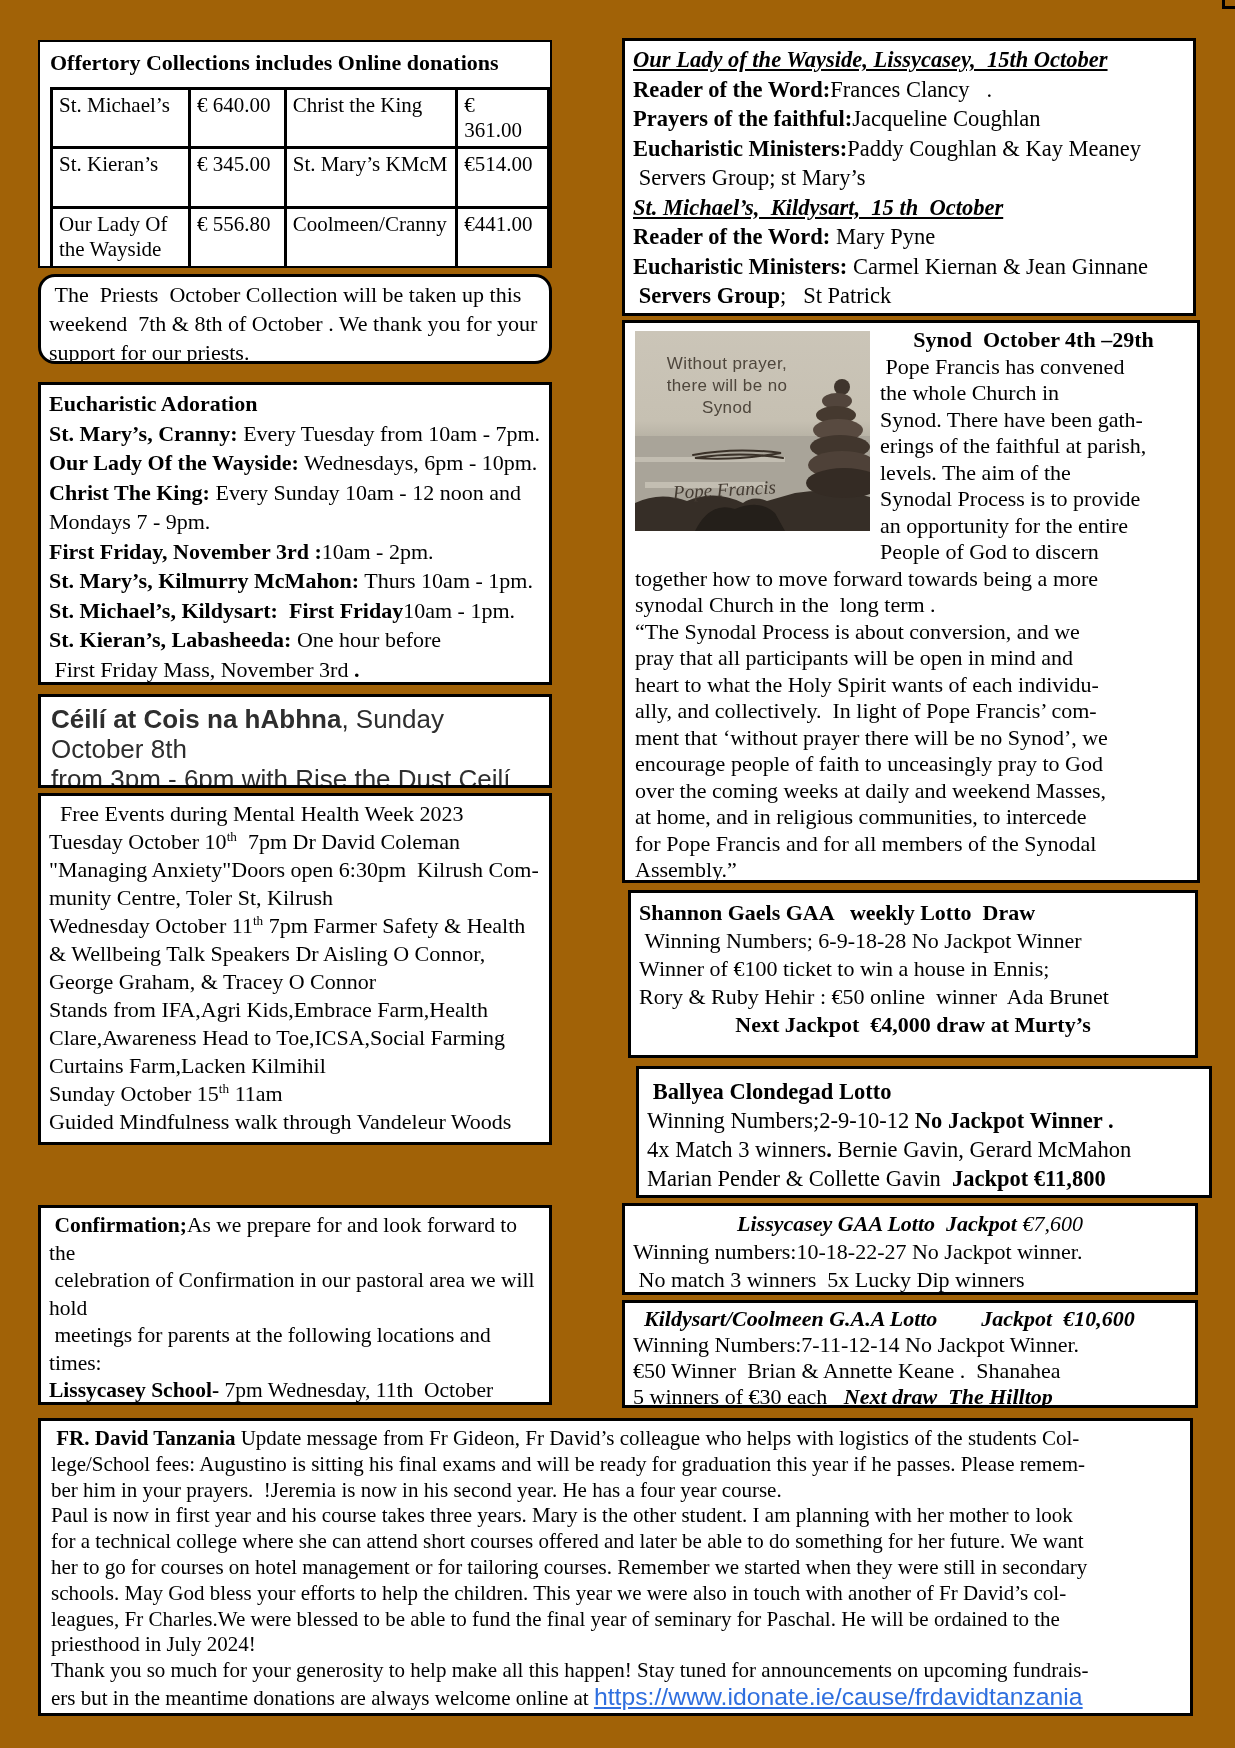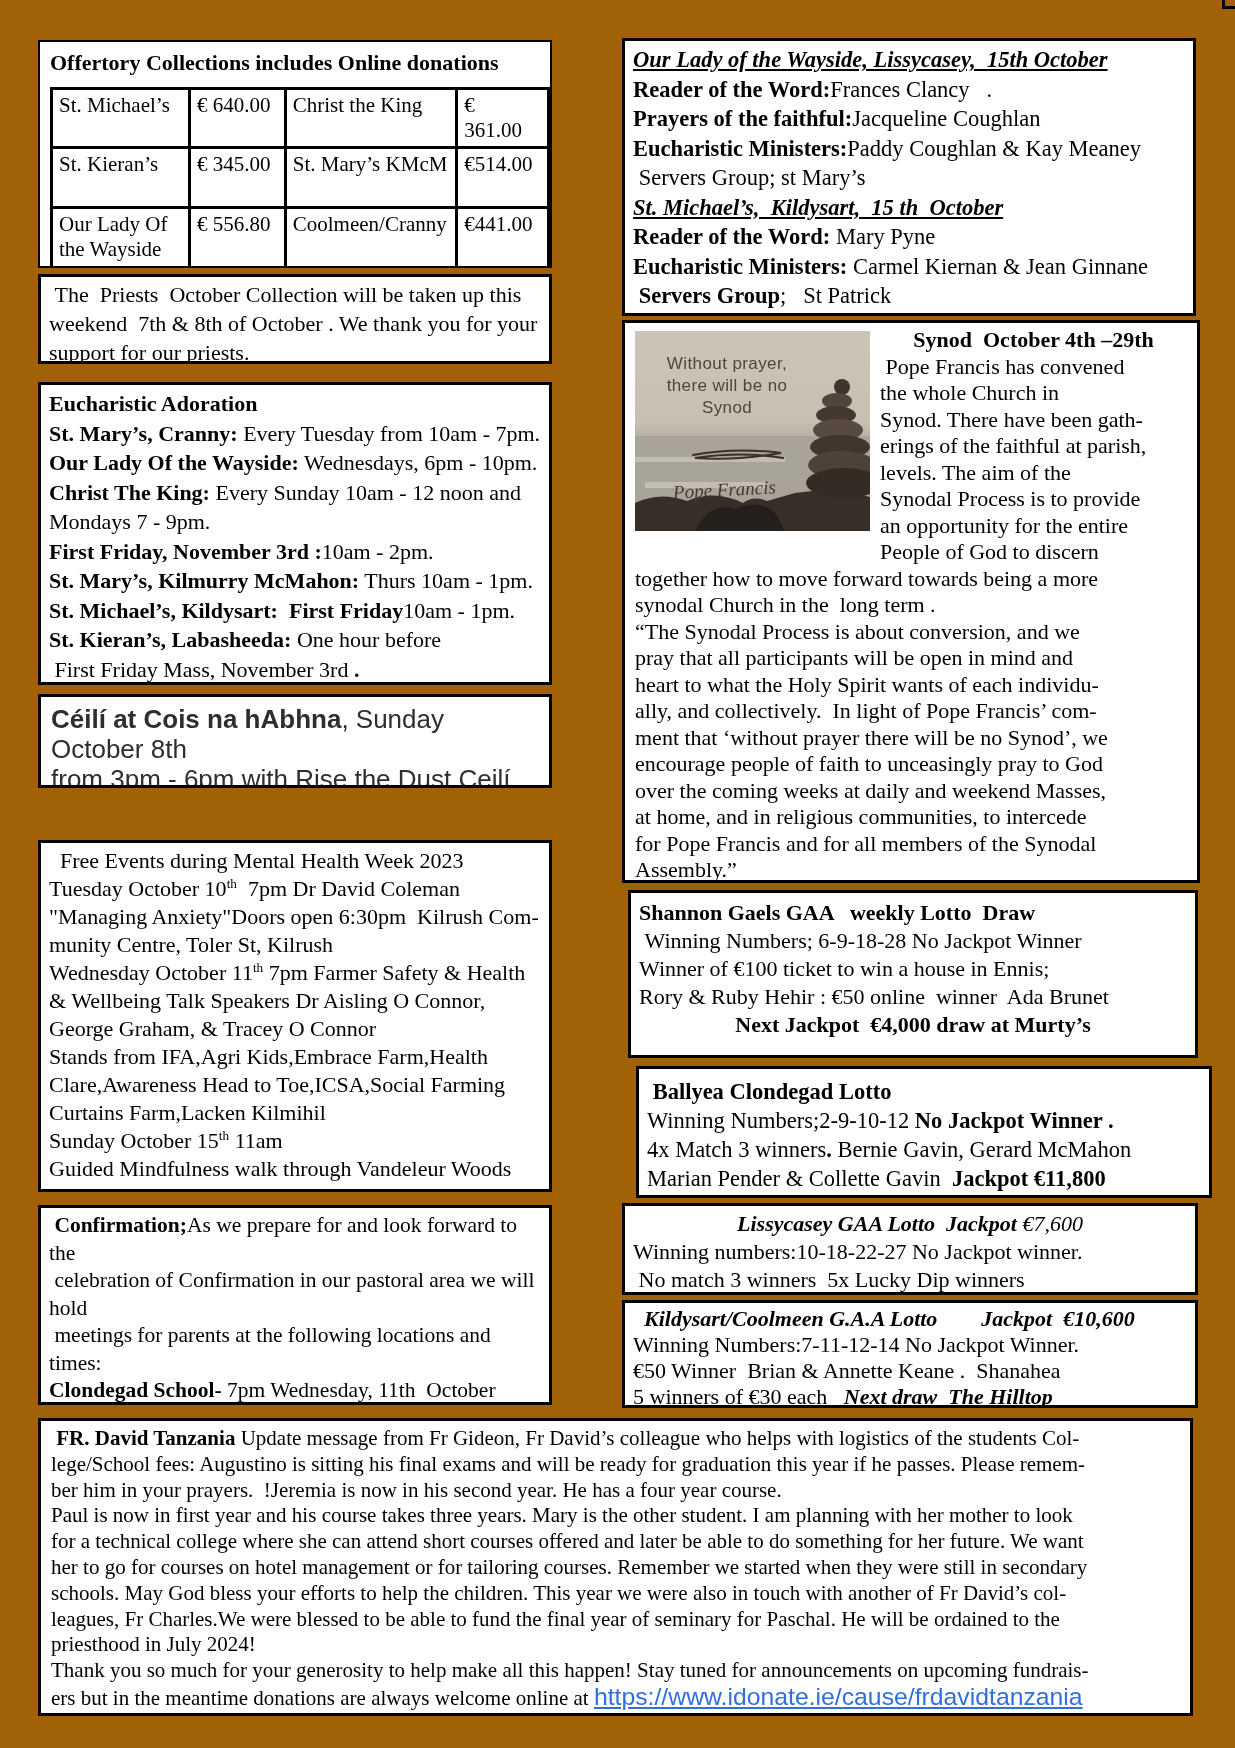--- a/index.html
+++ b/index.html
@@ -13,25 +13,25 @@
   .i{font-style:italic;}
   .u{text-decoration:underline;}
   .sm{font-size:0.82em;}
   .sans{font-family:"Liberation Sans",sans-serif;}
   sup{font-size:0.6em;vertical-align:super;line-height:0;}
   a.lnk{color:#1b1b8c;text-decoration:underline;cursor:pointer;}
   a.lnk.sans{color:#2f6fdf;font-size:1.18em;}
 
   
   #b-offertory{left:38px;top:40px;width:514px;height:228px;border-width:2px;padding:0;}
-  #b-priests{left:38px;top:274px;width:514px;height:90px;font-size:22px;line-height:29px;padding:3px 8px;}
+  #b-priests{left:38px;top:274px;width:514px;height:90px;font-size:22px;line-height:29px;padding:3px 8px;border-radius:17px;}
   #b-adoration{left:38px;top:382px;width:514px;height:303px;font-size:22px;line-height:29.5px;}
   #b-ceili{left:38px;top:694px;width:514px;height:94px;font-family:"Liberation Sans",sans-serif;
            font-size:26px;line-height:30px;color:#2e2e2e;padding:7px 10px;}
-  #b-mental{left:38px;top:840px;width:514px;height:352px;font-size:22px;line-height:28px;}
+  #b-mental{left:38px;top:793px;width:514px;height:352px;font-size:22px;line-height:28px;}
   #b-confirm{left:38px;top:1205px;width:514px;height:200px;font-size:21.5px;line-height:27.5px;}
   #b-readers{left:622px;top:38px;width:574px;height:278px;font-size:22.5px;line-height:29.5px;}
   #b-synod{left:622px;top:320px;width:578px;height:563px;font-size:22px;line-height:26.5px;padding:4px 10px;}
   #b-shannon{left:628px;top:890px;width:570px;height:168px;font-size:22px;line-height:28px;padding:6px 8px;}
   #b-ballyea{left:636px;top:1066px;width:576px;height:132px;font-size:22.5px;line-height:29px;padding:8px 8px;}
   #b-lissy{left:622px;top:1203px;width:576px;height:92px;font-size:22px;line-height:28px;}
   #b-kildysart{left:622px;top:1300px;width:576px;height:108px;font-size:22px;line-height:26px;padding:3px 8px;}
   #b-frdavid{left:38px;top:1418px;width:1155px;height:298px;font-size:21px;line-height:25.8px;padding:5px 10px;}
 
   
@@ -126,21 +126,21 @@
       <div class="ln">Sunday October 15<sup>th</sup> 11am</div>
       <div class="ln">Guided Mindfulness walk through Vandeleur Woods</div>
       <div class="ln">Guide Ellen Chambers <span class="sm">All enquiries</span></div>
       <div class="ln"><span class="sm">to </span><a class="lnk sm">westclarementalhealth@mentalhealthireland.ie</a><span class="sm">  or  085 8559511</span></div>
     </div>
 
   <div class="box" id="b-confirm">
       <div class="ln"><span class="b"> Confirmation;</span>As we prepare for and look forward to the</div>
       <div class="ln"> celebration of Confirmation in our pastoral area we will hold</div>
       <div class="ln"> meetings for parents at the following locations and times:</div>
-      <div class="ln"><span class="b">Clondegad School-</span> 7pm Wednesday, 11th  October</div>
+      <div class="ln"><span class="b">Lissycasey School-</span> 7pm Wednesday, 11th  October</div>
       <div class="ln">(Ballynacally-Lissycasey parish)</div>
     </div>
 
   <div class="box" id="b-readers">
       <div class="ln"><span class="b i u">Our Lady of the Wayside, Lissycasey,  15th October</span></div>
       <div class="ln"><span class="b">Reader of the Word:</span>Frances Clancy   .</div>
       <div class="ln"><span class="b">Prayers of the faithful:</span>Jacqueline Coughlan</div>
       <div class="ln"><span class="b">Eucharistic Ministers:</span>Paddy Coughlan &amp; Kay Meaney</div>
       <div class="ln"> Servers Group; st Mary’s</div>
       <div class="ln"><span class="b i u">St. Michael’s,  Kildysart,  15 th  October</span></div>

